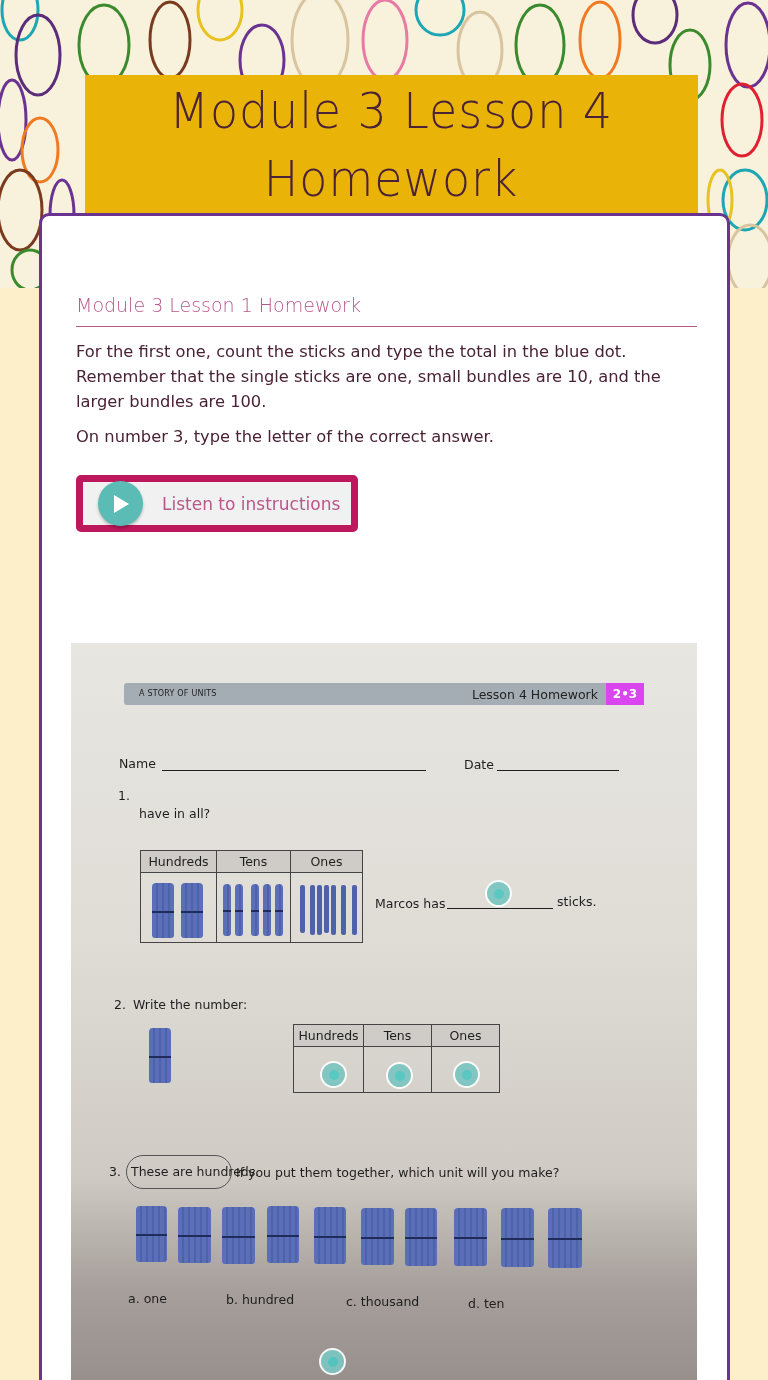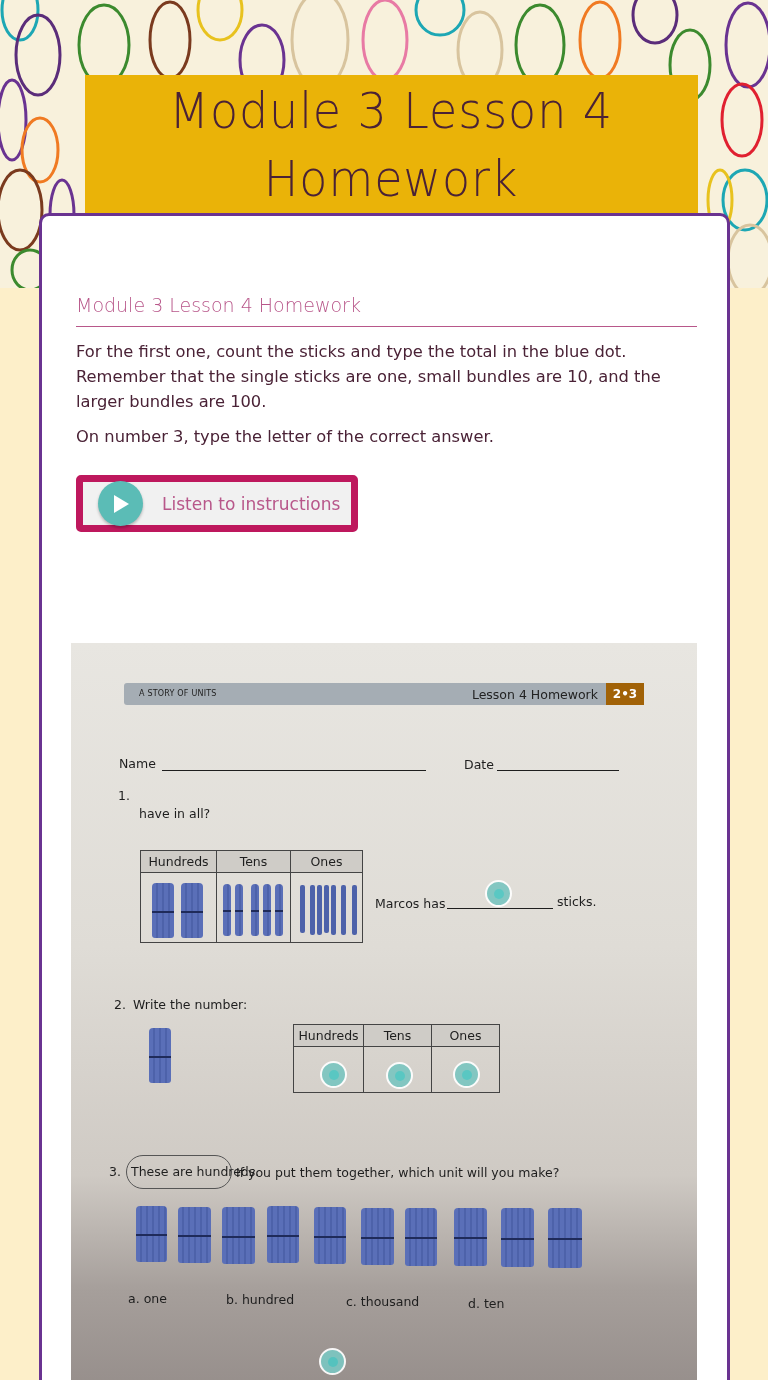--- a/index.html
+++ b/index.html
@@ -81,21 +81,21 @@
   }
   .ws-header {
     position: absolute; left: 53px; top: 40px; width: 520px; height: 22px;
     background: #a5adb4;
     border-radius: 3px 0 0 3px;
   }
   .ws-header .left { position: absolute; left: 15px; top: 6px; font-size: 8px; color: #222; letter-spacing: 0.2px; }
   .ws-header .right { position: absolute; right: 46px; top: 4px; font-size: 12.5px; color: #222; }
   .ws-header .badge {
     position: absolute; right: 0; top: 0; width: 38px; height: 22px;
-    background: #a16207; color: #fff; font-size: 12px; font-weight: bold;
+    background: #d946ef; color: #fff; font-size: 12px; font-weight: bold;
     display: flex; align-items: center; justify-content: center;
   }
   .ws-text { position: absolute; font-size: 12.5px; color: #1e1e1e; white-space: nowrap; }
   .ws-line { position: absolute; height: 1px; background: #1e1e1e; }
   table.pv {
     position: absolute; border-collapse: collapse;
     font-size: 12.5px; color: #1e1e1e;
   }
   table.pv th {
     background: #cfccc7; font-weight: normal; border: 1px solid #444;
@@ -156,21 +156,21 @@
   <div class="title-box">
     <h1>
       <span>Module 3 Lesson 4</span><br>
       <span>Homework</span>
     </h1>
   </div>
 </div>
 
 <div class="card">
   <div class="card-inner">
-    <div class="sub-title">Module 3 Lesson 4 Homework</div>
+    <div class="sub-title">Module 3 Lesson 1 Homework</div>
     <div class="instr">
       <p>For the first one, count the sticks and type the total in the blue dot. Remember that the single sticks are one, small bundles are 10, and the larger bundles are 100.</p>
       <p>On number 3, type the letter of the correct answer.</p>
     </div>
     <div class="listen-btn">
       <div class="play-circle">
         <svg width="18" height="20" viewBox="0 0 18 20">
             <path d="M2 1 L17 10 L2 19 Z" fill="#ffffff"></path>
           </svg>
       </div>

